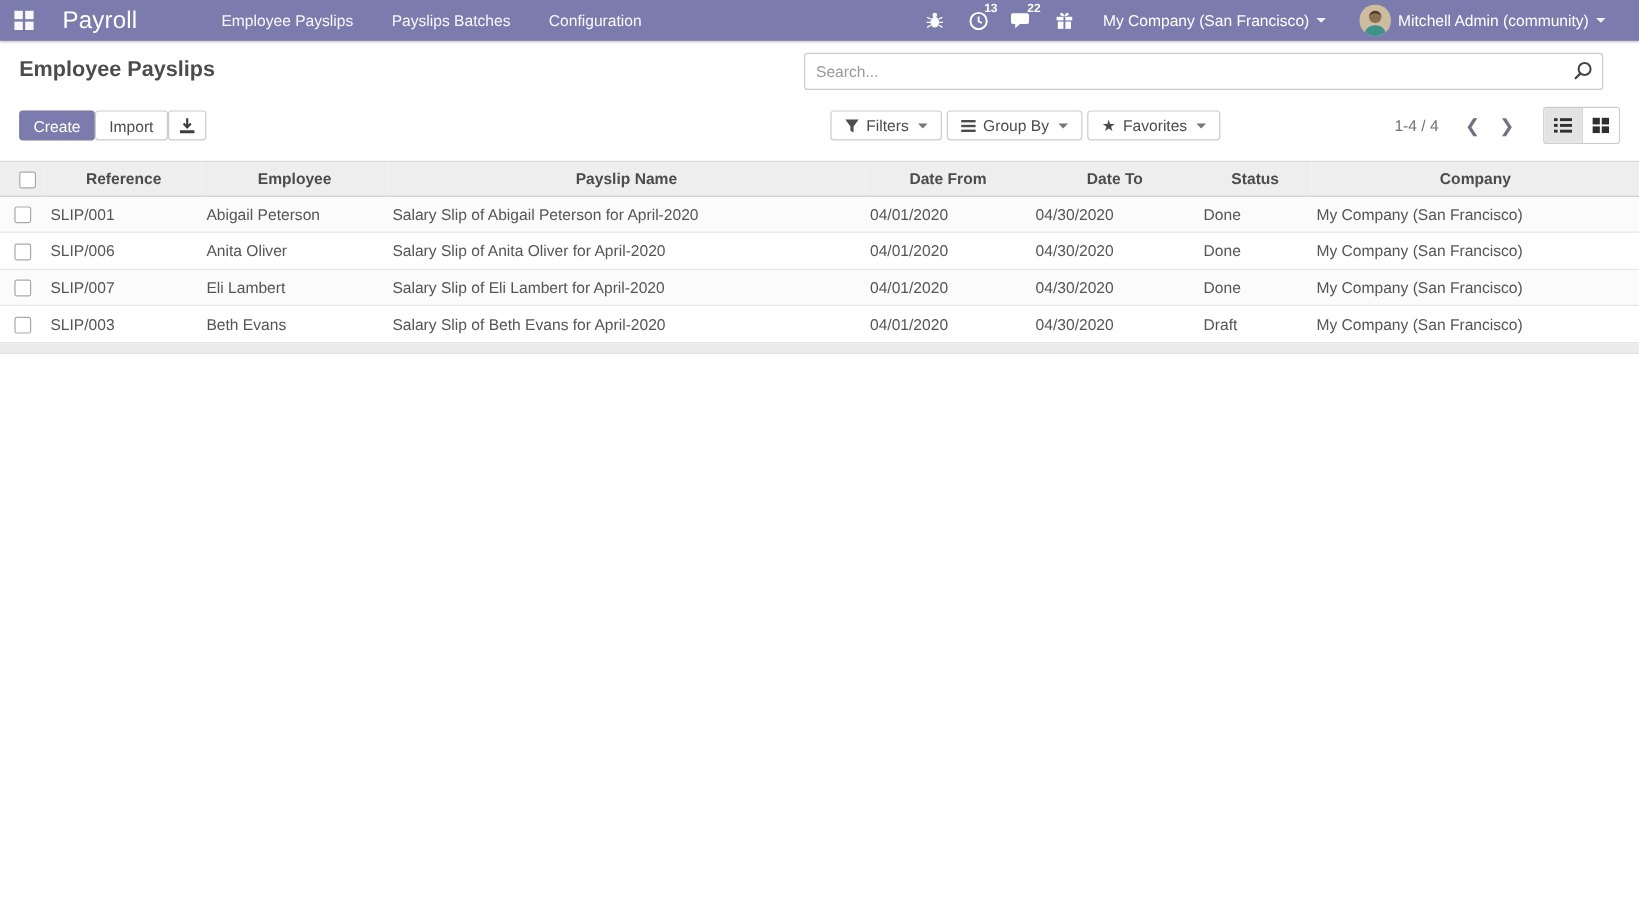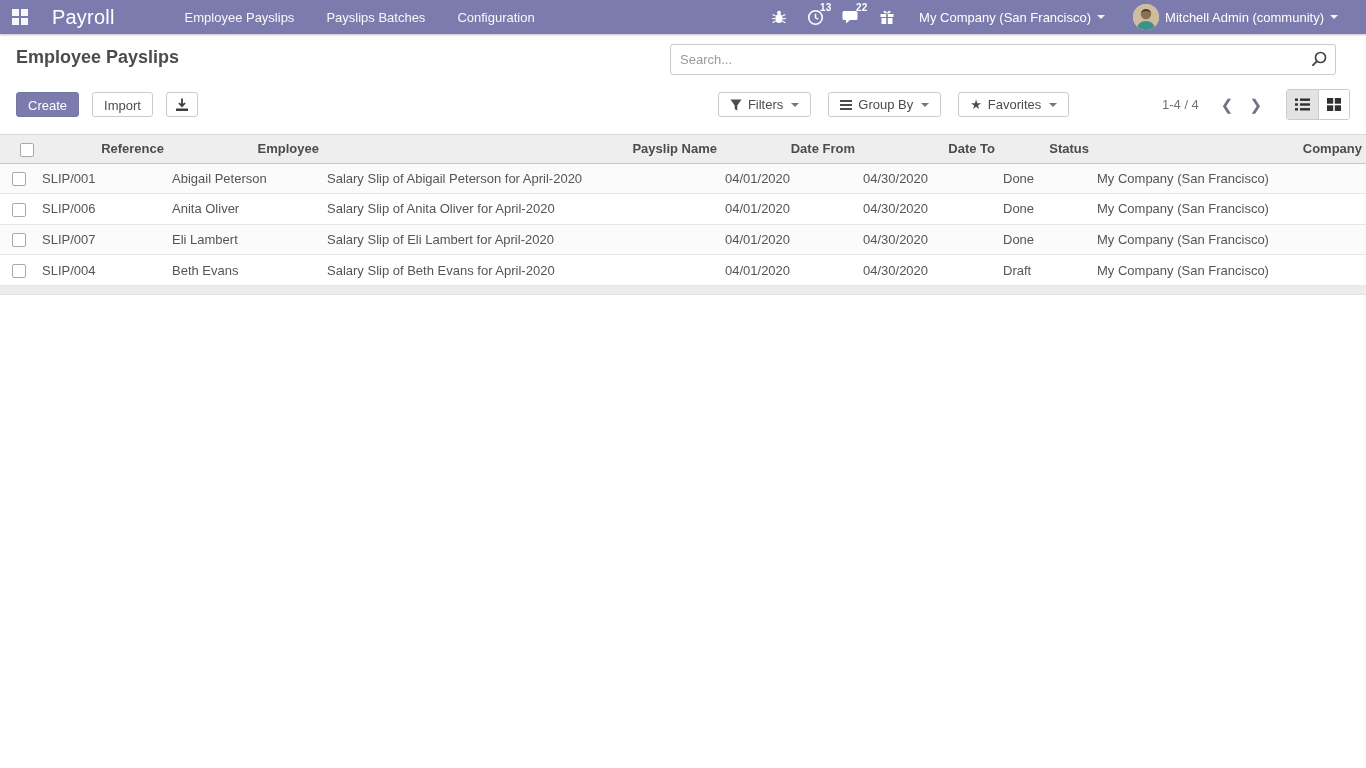--- a/index.html
+++ b/index.html
@@ -32,42 +32,42 @@
   .searchbox { position:relative; width:666px; margin-left:2px; }
   .searchbox input { width:100%; height:31px; border:1px solid #ccc; border-radius:3px; padding:4px 32px 4px 9px;
                      font-size:13px; color:#4c4c4c; font-family:inherit; outline:none; }
   .searchbox input::placeholder { color:#9a9a9a; }
   .search-icon { position:absolute; right:8px; top:6px; cursor:pointer; }
 
   .cp-row2 { width:100%; display:flex; align-items:center; margin-top:14px; }
   .btn { font-size:13px; height:25px; padding:5px 11px; border:1px solid #ccc; background:#fff;
          border-radius:3px; color:#4c4c4c; cursor:pointer; font-family:inherit; }
   .btn-primary { background:#7c7bad; border-color:#76759f; color:#fff; }
-  .btn + .btn { margin-left:13px; }
+  .btn + .btn { }
   .btn-icon { padding:5px 8px; }
 
   .cp-filters { margin-left:520px; display:flex; gap:4px; }
   .fbtn { display:flex; align-items:center; gap:6px; }
   .caret-d { width:0; height:0; border-left:4px solid transparent; border-right:4px solid transparent; border-top:4px solid #777; margin-left:2px; }
   .bars { display:flex; flex-direction:column; gap:2px; }
   .bars i { width:12px; height:2px; background:#4c4c4c; display:block; }
   .star { color:#4c4c4c; font-size:13px; line-height:1; }
 
   .pager { margin-left:auto; display:flex; align-items:center; }
   .pager-value { font-size:13px; color:#737373; margin-right:14px; }
   .pg-arrow { color:#717183; font-size:15px; padding:4px 8px; cursor:pointer; font-weight:bold; }
   .view-switcher { display:flex; margin-left:16px; border:1px solid #ccc; border-radius:3px; overflow:hidden; }
   .vs-btn { width:31px; height:29px; display:flex; align-items:center; justify-content:center; background:#fff; cursor:pointer; }
   .vs-btn.active { background:#e3e3e3; }
   .vs-btn + .vs-btn { border-left:1px solid #ccc; }
 
   
   .list-table { width:100%; border-collapse:collapse; font-size:13px; color:#555; table-layout:fixed; margin-top:6px; }
   .list-table thead th { background:#eeeeee; border-top:1px solid #d9d9d9; border-bottom:1px solid #c7c7cf;
-                         text-align:right; font-weight:bold; color:#4c4c4c; padding:6px 4px; cursor:pointer; }
+                         text-align:center; font-weight:bold; color:#4c4c4c; padding:6px 4px; cursor:pointer; }
   .list-table td { padding:7px 4px; border-bottom:1px solid #e7e7e7; overflow:hidden; white-space:nowrap; cursor:pointer; }
   .list-table tbody tr:nth-child(odd) { background:#fbfbfb; }
   .cb-cell { padding-left:12px !important; width:38px; }
   .checkbox { display:inline-block; width:14px; height:14px; border:1px solid #a9a9a9; border-radius:2px;
               background:#fff; vertical-align:middle; cursor:pointer; }
   .table-footer-strip { height:9px; background:#ececec; border-bottom:1px solid #e2e2e2; }
 </style>
 </head>
 <body>
 
@@ -274,21 +274,21 @@
         <td>SLIP/007</td>
         <td>Eli Lambert</td>
         <td>Salary Slip of Eli Lambert for April-2020</td>
         <td>04/01/2020</td>
         <td>04/30/2020</td>
         <td>Done</td>
         <td>My Company (San Francisco)</td>
       </tr>
       <tr>
         <td class="cb-cell"><span class="checkbox"></span></td>
-        <td>SLIP/004</td>
+        <td>SLIP/003</td>
         <td>Beth Evans</td>
         <td>Salary Slip of Beth Evans for April-2020</td>
         <td>04/01/2020</td>
         <td>04/30/2020</td>
         <td>Draft</td>
         <td>My Company (San Francisco)</td>
       </tr>
     </tbody>
 </table>
 <div class="table-footer-strip"></div>

